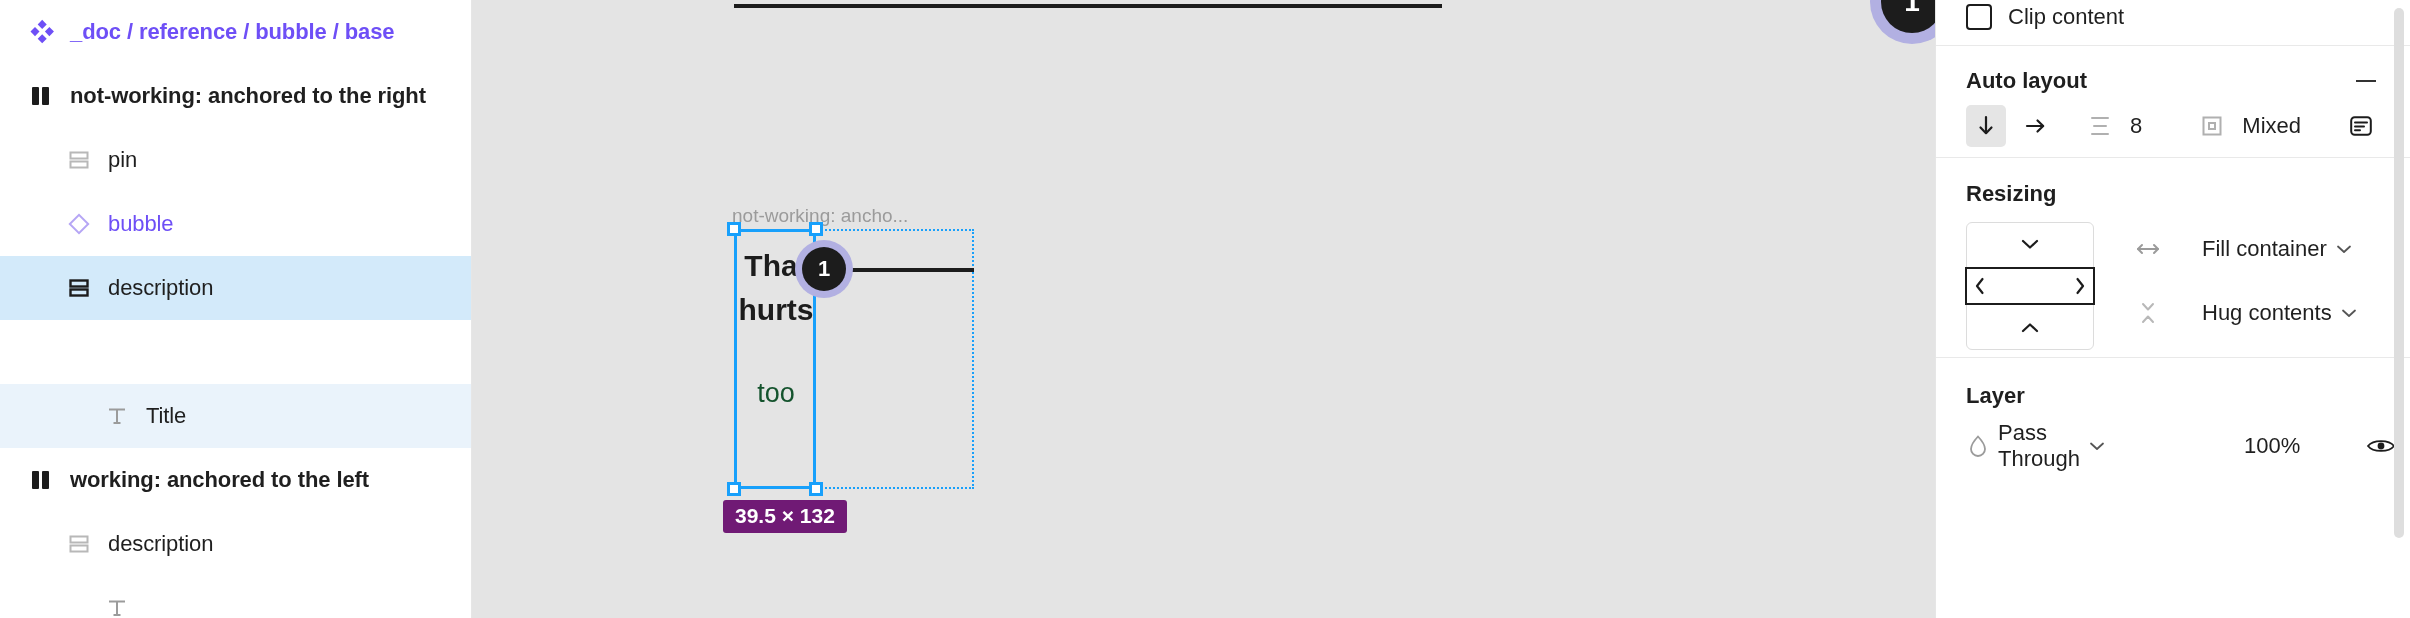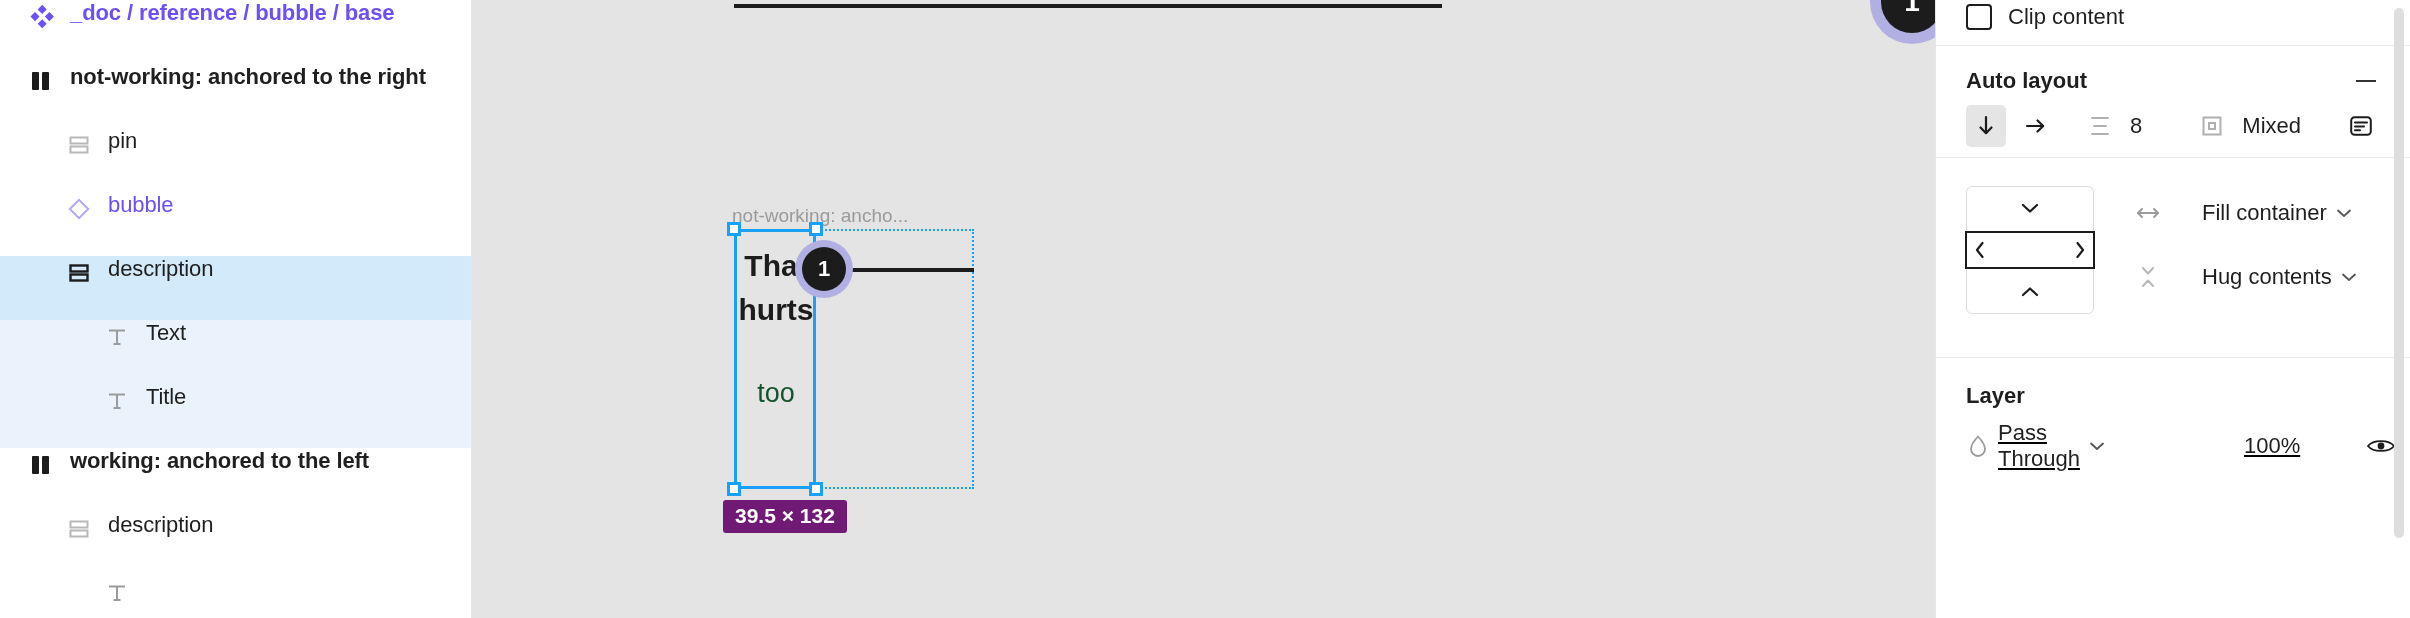--- a/index.html
+++ b/index.html
@@ -17,21 +17,21 @@
     width: 472px; height: 618px;
     background: #ffffff;
     border-right: 1px solid #e6e6e6;
     position: relative;
     flex: 0 0 472px;
     overflow: hidden;
   }
   .layer-row {
     height: 64px;
     display: flex;
-    align-items: flex-start;
+    align-items: center;
     position: relative;
     cursor: default;
     white-space: nowrap;
   }
   .layer-row.sel-strong { background: #d3eafa; }
   .layer-row.sel-weak   { background: #eaf3fb; }
   .layer-icon {
     width: 34px; height: 34px;
     flex: 0 0 34px;
     display: flex; align-items: center; justify-content: center;
@@ -278,32 +278,20 @@
         <svg width="26" height="26" viewBox="0 0 26 26">
           <g fill="none" stroke="#1c1c1c" stroke-width="2.4">
             <rect x="4.5" y="5.5" width="17" height="6"></rect>
             <rect x="4.5" y="14.5" width="17" height="6"></rect>
           </g>
         </svg>
       </span>
       <span class="layer-label">description</span>
     </div>
 
-    <div class="layer-row ind-3 sel-weak" style="top: 320px; position: absolute; left: 0px; right: 0px;">
-      <span class="layer-icon">
-        <svg width="26" height="26" viewBox="0 0 26 26">
-          <g fill="none" stroke="#9b9b9b" stroke-width="2">
-            <path d="M5 6.5 H21"></path>
-            <path d="M13 6.5 V20"></path>
-            <path d="M9.5 20 H16.5"></path>
-          </g>
-        </svg>
-      </span>
-      <span class="layer-label">Text</span>
-    </div>
 
     <div class="layer-row ind-3 sel-weak" style="top: 384px; position: absolute; left: 0px; right: 0px;">
       <span class="layer-icon">
         <svg width="26" height="26" viewBox="0 0 26 26">
           <g fill="none" stroke="#9b9b9b" stroke-width="2">
             <path d="M5 6.5 H21"></path>
             <path d="M13 6.5 V20"></path>
             <path d="M9.5 20 H16.5"></path>
           </g>
         </svg>
@@ -445,20 +433,23 @@
                   <path d="M8 10.5 H20" stroke-linecap="round"></path>
                   <path d="M8 14.5 H17" stroke-linecap="round"></path>
                   <path d="M8 18.2 H13" stroke-linecap="round"></path>
                 </g>
               </svg>
           </span>
         </div>
       </div>
 
       <div class="props-section" style="height:200px; padding-top:18px;">
+        <div class="section-head" style="height:36px;">
+          <span class="section-title">Resizing</span>
+        </div>
 
         <div class="row" style="height:150px; align-items:flex-start; padding-top:10px;">
           <div class="resize-widget">
             <span class="chev" style="top:14px;">
               <svg width="22" height="14" viewBox="0 0 22 14">
                   <path d="M4 4 L11 10.5 L18 4" fill="none" stroke="#1c1c1c" stroke-width="2.2" stroke-linecap="round" stroke-linejoin="round"></path>
                 </svg>
             </span>
             <span class="hband">
               <svg width="14" height="20" viewBox="0 0 14 20">
@@ -512,21 +503,21 @@
             </div>
           </div>
         </div>
       </div>
 
       <div class="props-section" style="height:120px; padding-top:18px; border-bottom:none;">
         <div class="section-head" style="height:40px;">
           <span class="section-title">Layer</span>
         </div>
 
-        <div class="layer-blend-row" style="height:60px;text-decoration:underline;">
+        <div class="layer-blend-row" style="height:60px;">
           <span class="blend-icon">
             <svg width="24" height="26" viewBox="0 0 24 26">
                 <path d="M12 3.5 C12 3.5 19 11 19 16 A7 7 0 0 1 5 16 C5 11 12 3.5 12 3.5 Z" fill="none" stroke="#9b9b9b" stroke-width="1.8"></path>
               </svg>
           </span>
           <span class="blend-name">Pass Through</span>
           <span class="chev-down" style="margin-left:8px;">
             <svg width="18" height="12" viewBox="0 0 18 12">
                 <path d="M3 3.5 L9 9 L15 3.5" fill="none" stroke="#555" stroke-width="1.8" stroke-linecap="round" stroke-linejoin="round"></path>
               </svg>

